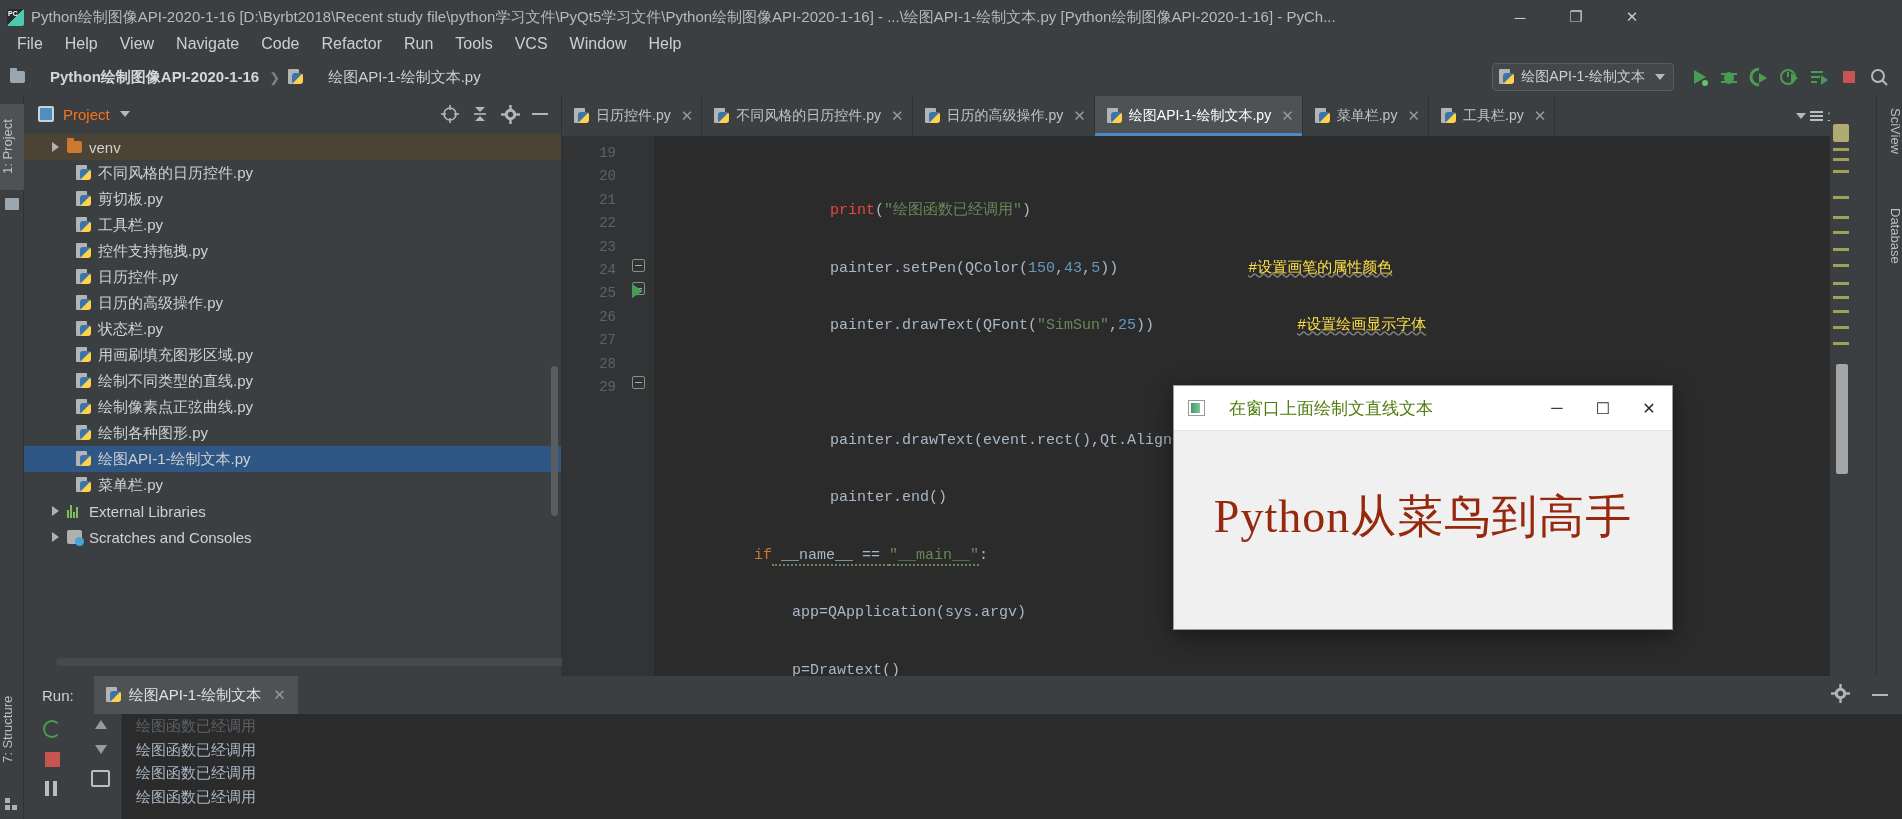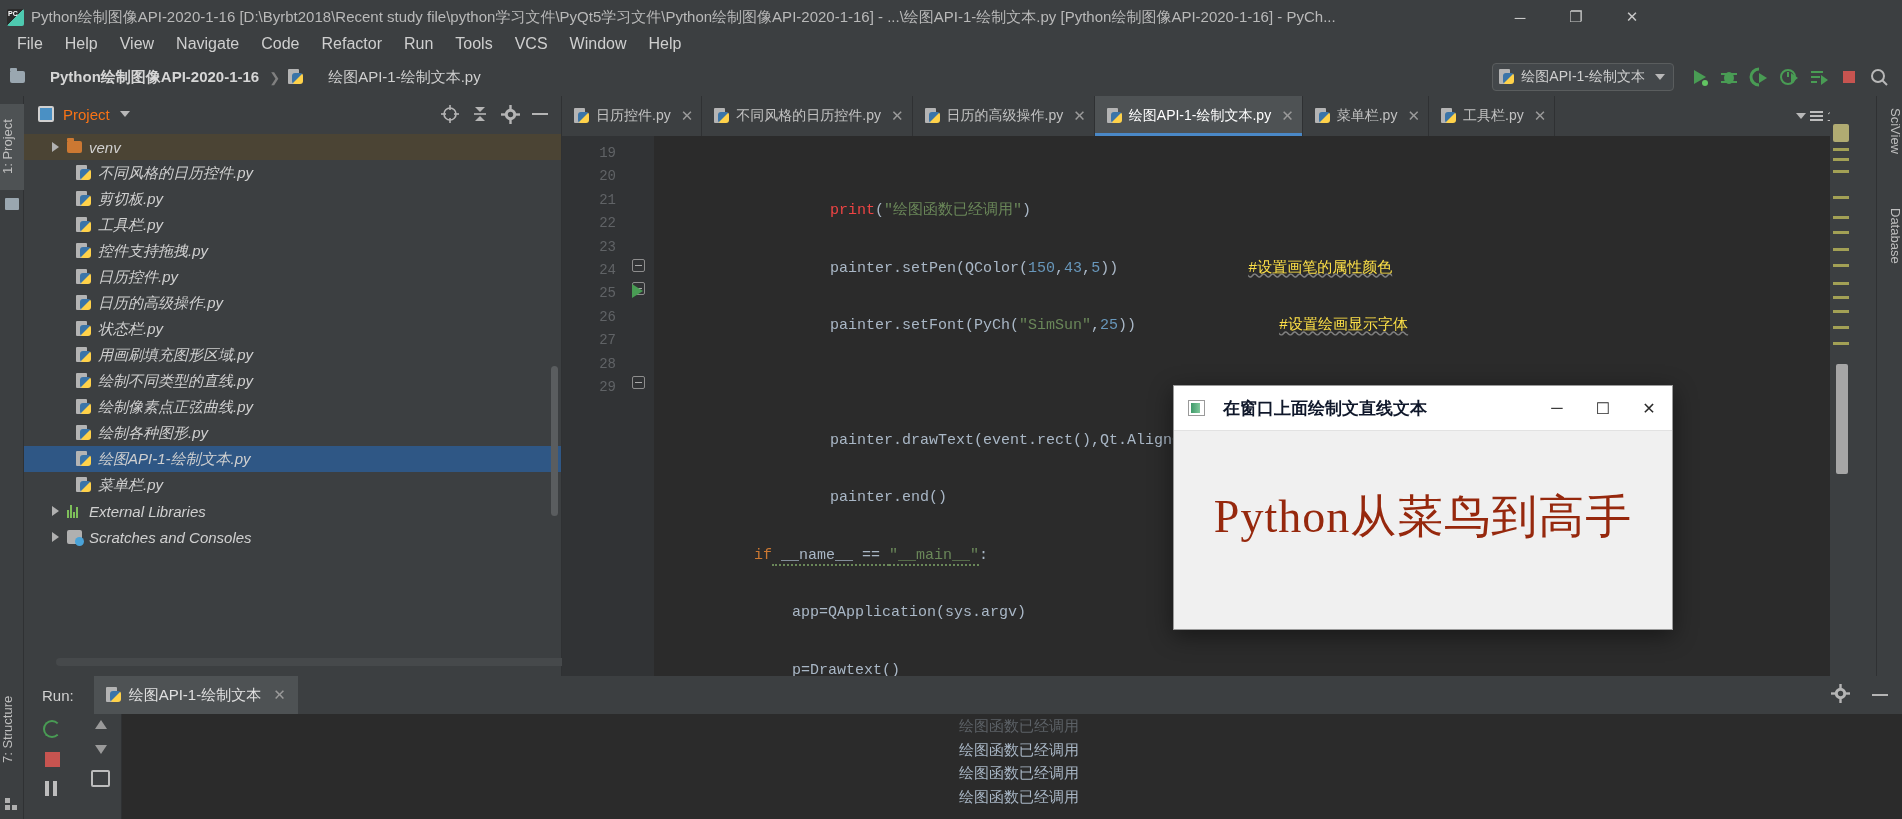--- a/index.html
+++ b/index.html
@@ -117,21 +117,21 @@
   .tree { padding-top: 2px; font-size:15px; color:#d0d0d0; }
   .tree-row {
     height:26px; display:flex; align-items:center; padding-left: 28px; white-space:nowrap;
   }
   .tree-row.venv { background:#4b4434; }
   .tree-row.selected { background:#2f5785; }
   .tree-row .arrow {
     width:0;height:0;border-top:5px solid transparent;border-bottom:5px solid transparent;
     border-left:7px solid #b0b0b0; margin-right: 8px; flex:0 0 auto;
   }
-  .tree-label { margin-left: 7px; font-style: italic; }
+  .tree-label { margin-left: 7px; }
   .folder-orange {
     width:15px;height:12px;background:#cc7832;border-radius:1px 2px 2px 2px;position:relative;flex:0 0 auto;
   }
   .folder-orange::before{content:"";position:absolute;top:-3px;left:0;width:7px;height:3px;background:#cc7832;border-radius:1px 1px 0 0;}
   .lib-ico { width:15px;height:14px;display:flex;align-items:flex-end;gap:1px;flex:0 0 auto; }
   .lib-ico i { display:block; width:2px; background:#7ebf5a; }
   .scratch-ico {
     width:15px;height:14px;background:#b0b0b0;border-radius:2px;position:relative;flex:0 0 auto;
   }
   .scratch-ico::after{content:"";position:absolute;right:-2px;bottom:-2px;width:9px;height:9px;background:#4aa3d8;border-radius:50%;}
@@ -216,42 +216,42 @@
   }
   .popup-title {
     height:45px; background:#ffffff; display:flex; align-items:center; padding-left:14px;
     border-bottom:1px solid #e2e2e2;
   }
   .popup-ico {
     width:17px;height:16px; border:1px solid #9a9a9a; background:#ffffff; position:relative; flex:0 0 auto;
   }
   .popup-ico::after{content:"";position:absolute;left:2px;top:2px;right:4px;bottom:2px;
     background:linear-gradient(90deg,#3f9a6a,#7ec79a);}
-  .popup-title-text { font-size:17px; color:#0f172a; margin-left:18px; white-space:nowrap;font-weight:bold; }
+  .popup-title-text { font-size:17px; color:#4d7c0f; margin-left:24px; white-space:nowrap; }
   .popup-btns { margin-left:auto; display:flex; align-items:center; height:45px; }
   .popup-btn { width:46px;height:45px;display:flex;align-items:center;justify-content:center;
     color:#2b2b2b; font-size:16px; }
   .popup-body {
     height:171px; background:#f0f0f0; display:flex; align-items:center; justify-content:center;
   }
   .popup-text {
     font-family:"Liberation Serif", serif; font-size:46px; color:#96280d;
     letter-spacing:1px; white-space:nowrap;
   }
 
   
   .runpanel { position:absolute; left:24px; top:676px; width:1878px; height:143px; background:#3c3f41; }
   .run-head { height:38px; display:flex; align-items:center; padding-left:18px; }
   .run-label { font-size:15px; color:#d0d0d0; margin-right:20px; }
   .run-tab {
     display:flex; align-items:center; background:#4e5254; height:38px; padding:0 12px;
   }
   .run-tab-text { font-size:15px; color:#e0e0e0; margin-left:8px; margin-right:12px; white-space:nowrap; }
   .run-head-actions { margin-left:auto; display:flex; align-items:center; padding-right:14px; gap:22px; }
-  .run-body { position:absolute; top:38px; left:0; right:0; bottom:0; display:flex;text-align:center; }
+  .run-body { position:absolute; top:38px; left:0; right:0; bottom:0; display:flex; }
   .run-side {
     width:56px; padding-top:6px; display:flex; flex-direction:column; align-items:center; gap:14px; flex:0 0 auto;
   }
   .run-side2 {
     width:42px; padding-top:6px; display:flex; flex-direction:column; align-items:center; gap:16px; flex:0 0 auto;
     border-right:1px solid #2f3133;
   }
   .rerun-ico { width:18px;height:18px;border:2px solid #499c54;border-radius:50%;border-right-color:transparent; }
   .stop-ico { width:15px;height:15px;background:#c75450; }
   .pause-ico { width:14px;height:15px; display:flex; gap:4px; }
@@ -558,21 +558,21 @@
       </div>
 
       <div class="code">
         <div class="row">
           <span style="padding-left:76px"></span><span class="fn">print</span><span>(</span><span class="str">"绘图函数已经调用"</span><span>)</span>
         </div>
         <div class="row">
           <span style="padding-left:76px"></span><span>painter.setPen(QColor(</span><span class="num">150</span><span>,</span><span class="num">43</span><span>,</span><span class="num">5</span><span>))</span><span style="padding-left:130px"></span><span class="cmt cmt-squig">#设置画笔的属性颜色</span>
         </div>
         <div class="row">
-          <span style="padding-left:76px"></span><span>painter.setFont(PyCh(</span><span class="str">"SimSun"</span><span>,</span><span class="num">25</span><span>))</span><span style="padding-left:143px"></span><span class="cmt cmt-squig">#设置绘画显示字体</span>
+          <span style="padding-left:76px"></span><span>painter.drawText(QFont(</span><span class="str">"SimSun"</span><span>,</span><span class="num">25</span><span>))</span><span style="padding-left:143px"></span><span class="cmt cmt-squig">#设置绘画显示字体</span>
         </div>
         <div class="row">&nbsp;</div>
         <div class="row">
           <span style="padding-left:76px"></span><span>painter.drawText(event.rect(),Qt.AlignCenter,</span><span class="slf">self</span><span>.text)</span><span style="padding-left:22px"></span><span class="cmt cmt-squig">#设置绘画区域范围</span>
         </div>
         <div class="row">
           <span style="padding-left:76px"></span><span>painter.end()</span>
         </div>
         <div class="row">
           <span class="kw">if</span><span class="squig"> __name__ == </span><span class="str squig">"__main__"</span><span>:</span>

